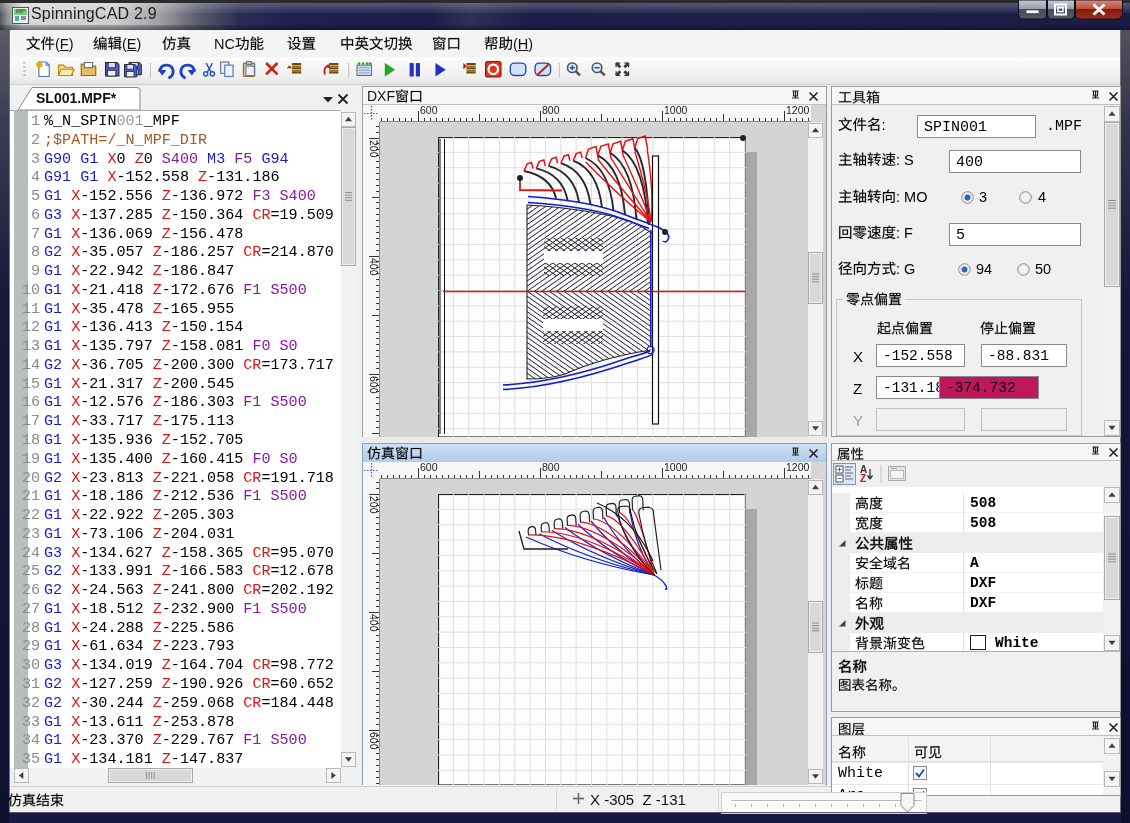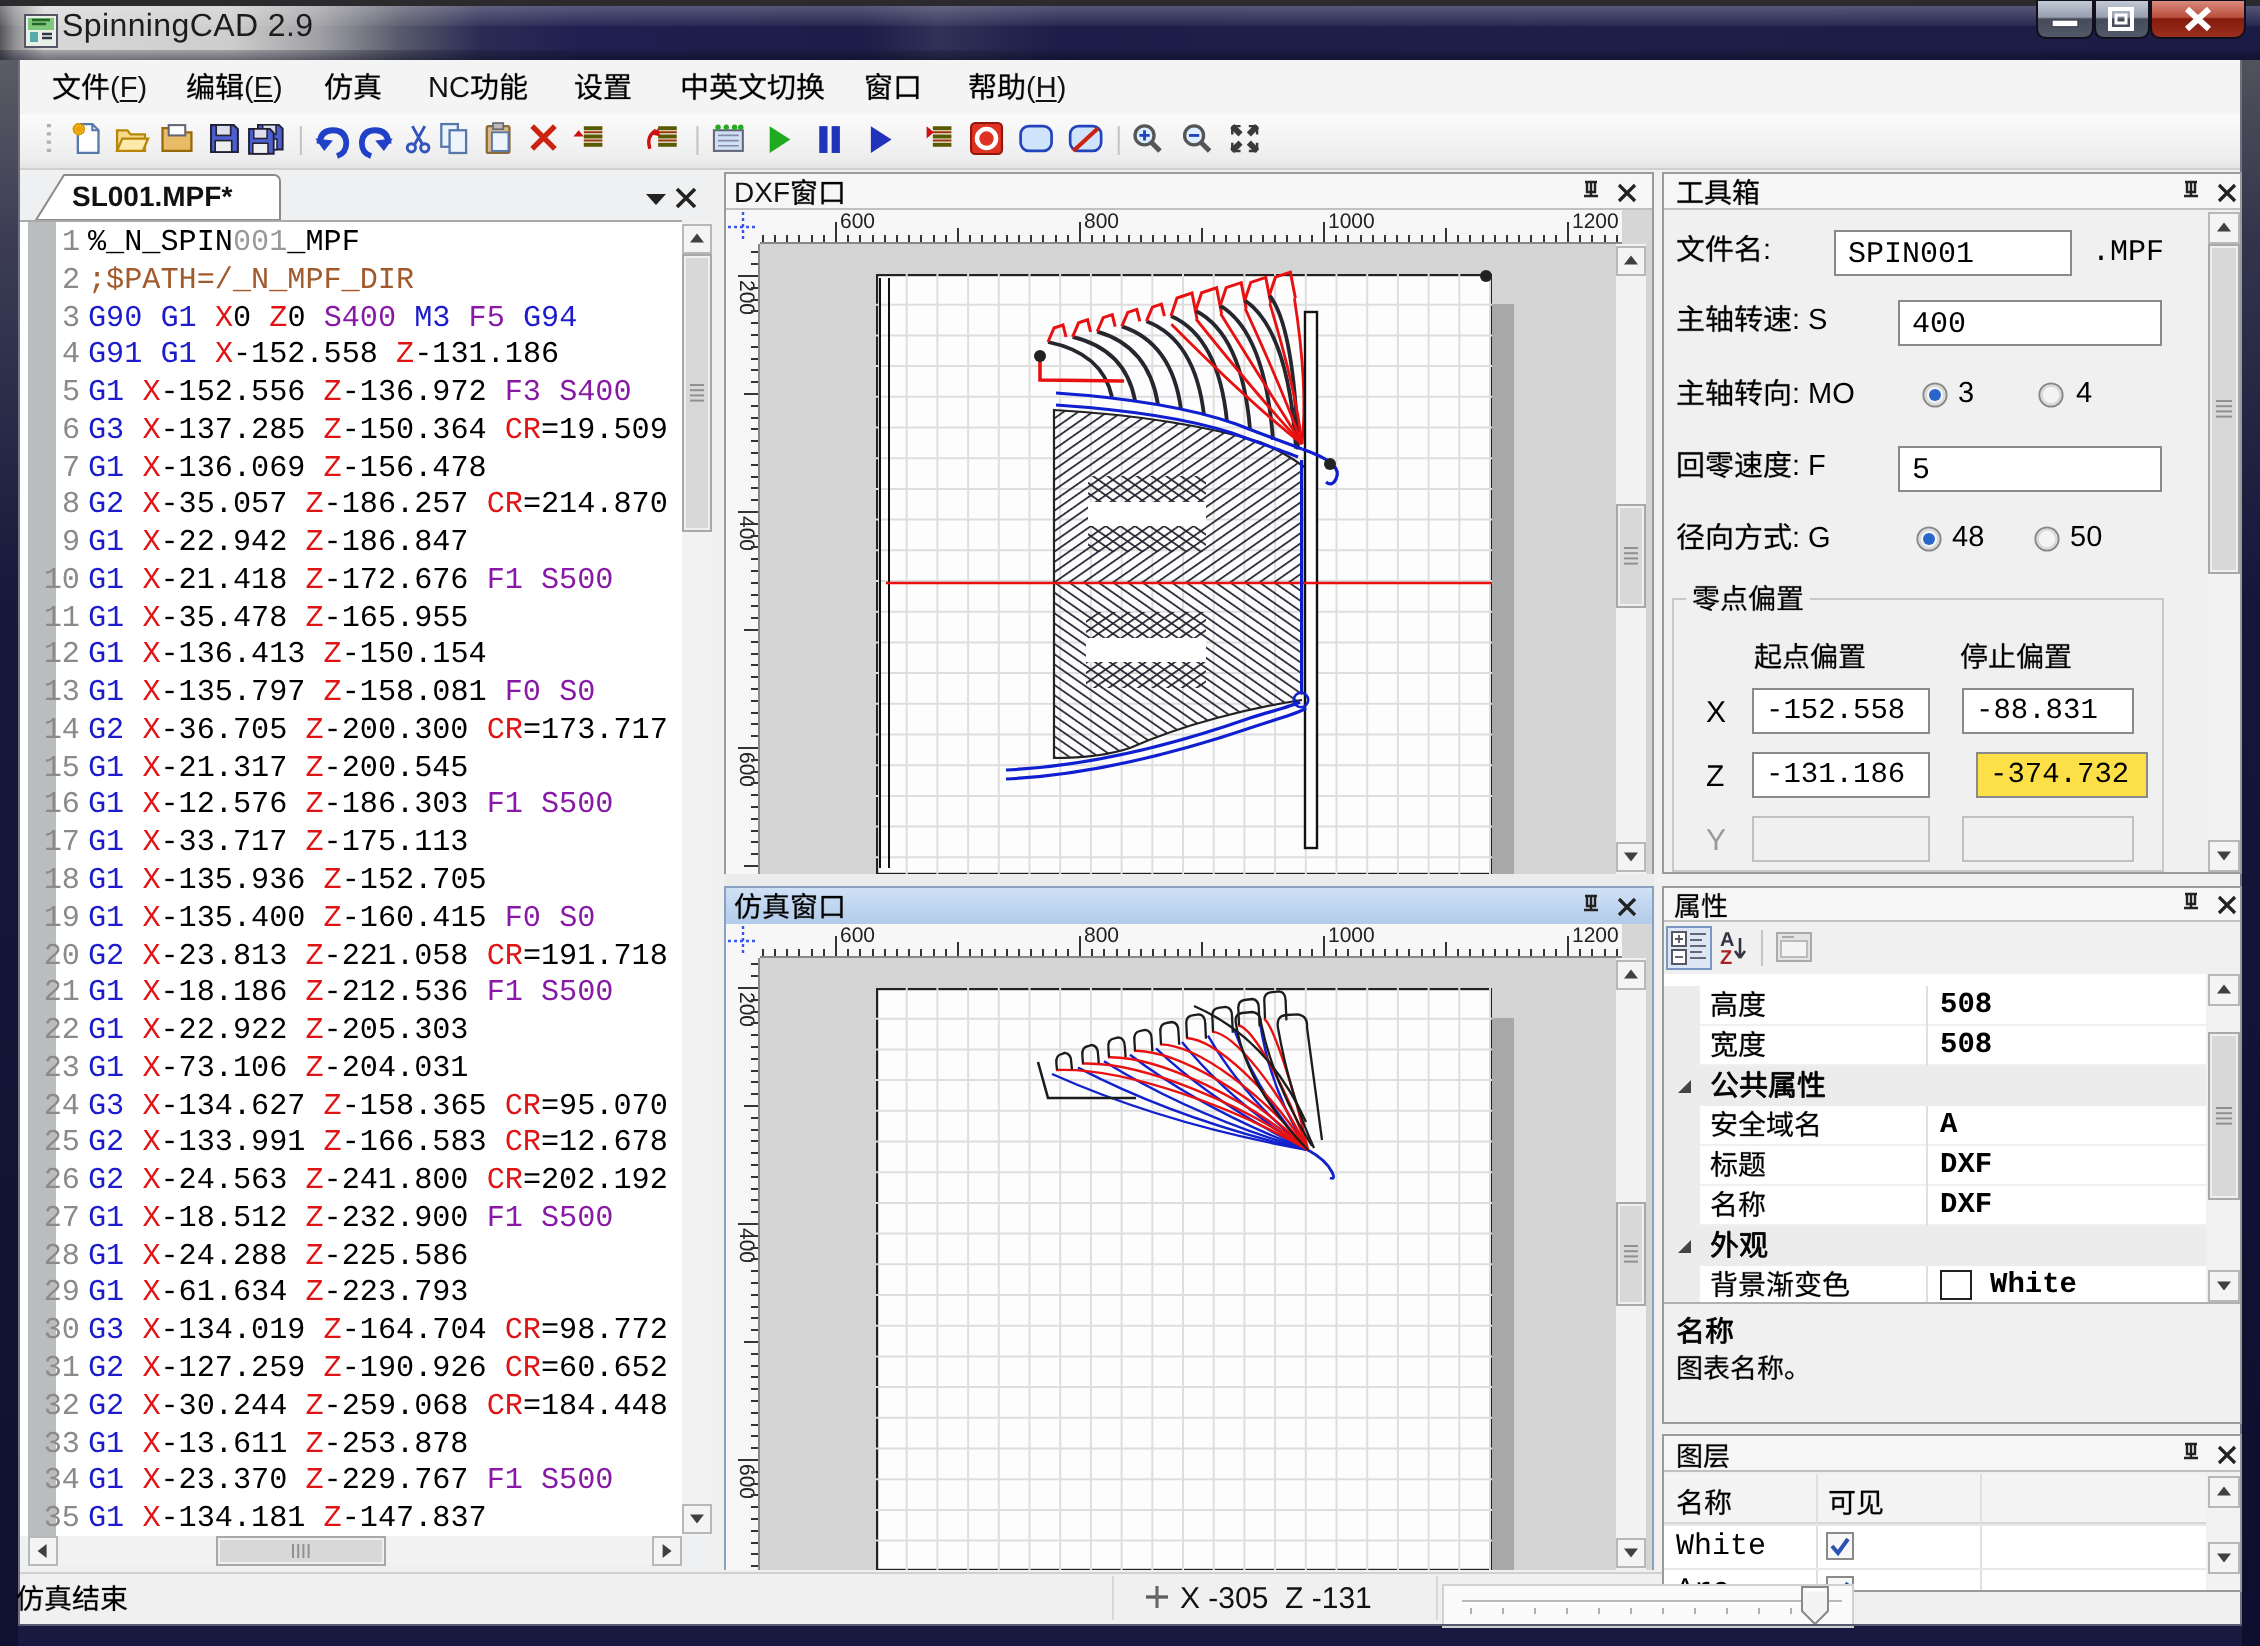--- a/index.html
+++ b/index.html
@@ -844,21 +844,21 @@
       <use href="#g5F84"></use>
       <use href="#g5411" x="1000"></use>
       <use href="#g65B9" x="2000"></use>
       <use href="#g5F0F" x="3000"></use>
     </svg>:&nbsp;G</div>
 <svg class="ab" style="left:958px;top:263px" width="13" height="13">
     <circle cx="6.5" cy="6.5" r="5.8" fill="#f4f4f4" stroke="#8a8a8a"></circle>
     <circle cx="6.5" cy="6.5" r="4.6" fill="none" stroke="#d8d8d8"></circle>
     <circle cx="6.5" cy="6.5" r="3" fill="#2a66c8"></circle>
   </svg>
-<div class="ab" style="left:976px;top:261px;font-size:14.5px">48</div>
+<div class="ab" style="left:976px;top:261px;font-size:14.5px">94</div>
 <svg class="ab" style="left:1017px;top:263px" width="13" height="13">
     <circle cx="6.5" cy="6.5" r="5.8" fill="#f4f4f4" stroke="#8a8a8a"></circle>
     <circle cx="6.5" cy="6.5" r="4.6" fill="none" stroke="#d8d8d8"></circle>
   </svg>
 <div class="ab" style="left:1035px;top:261px;font-size:14.5px">50</div>
 <div class="ab" style="left:836px;top:299px;width:246px;height:137px;border:1px solid #c8c8c8"></div>
 <div class="ab" style="left:843px;top:291px;background:#f0f0f0;padding:0 3px;font-size:14px"><svg class="cj" style="width:56px;height:14px;vertical-align:-0.13em;" viewBox="0 -880 4000 1000" fill="#000" stroke="#000" stroke-width="9">
       <use href="#g96F6"></use>
       <use href="#g70B9" x="1000"></use>
       <use href="#g504F" x="2000"></use>
@@ -880,21 +880,21 @@
 <div class="ab" style="left:876px;top:344px;width:89px;height:23px;background:#fff;border:1px solid #8a8a8a">
     <div class="mono" style="position:absolute;left:6px;top:3.25px;font-size:14.5px;color:#000">-152.558</div>
   </div>
 <div class="ab" style="left:981px;top:344px;width:86px;height:23px;background:#fff;border:1px solid #8a8a8a">
     <div class="mono" style="position:absolute;left:6px;top:3.25px;font-size:14.5px;color:#000">-88.831</div>
   </div>
 <div class="ab" style="left:853px;top:380px;font-size:15px">Z</div>
 <div class="ab" style="left:876px;top:376px;width:89px;height:23px;background:#fff;border:1px solid #8a8a8a">
     <div class="mono" style="position:absolute;left:6px;top:3.25px;font-size:14.5px;color:#000">-131.186</div>
   </div>
-<div class="ab" style="left:988px;top:376px;width:86px;height:23px;background:#fde047;border:1px solid #8a8a8a">
+<div class="ab" style="left:939px;top:376px;width:100px;height:23px;background:#be185d;border:1px solid #8a8a8a">
     <div class="mono" style="position:absolute;left:6px;top:3.25px;font-size:14.5px;color:#000">-374.732</div>
   </div>
 <div class="ab" style="left:853px;top:412px;font-size:15px;color:#9a9a9a">Y</div>
 <div class="ab" style="left:876px;top:408px;width:89px;height:23px;background:#f0f0f0;border:1px solid #c0c0c0"></div>
 <div class="ab" style="left:981px;top:408px;width:86px;height:23px;background:#f0f0f0;border:1px solid #c0c0c0"></div>
 <div class="ab" style="left:1104px;top:106px;width:16px;height:330px;background:#f2f2f2"></div>
 <svg class="ab" style="left:1104px;top:106px" width="16" height="16">
     <rect x="0.5" y="0.5" width="15" height="15" fill="#f4f4f4" stroke="#b8b8b8"></rect>
     <path d="M4.5 9.8 h7 l-3.5 -4.5 Z" fill="#404040"></path>
   </svg>

